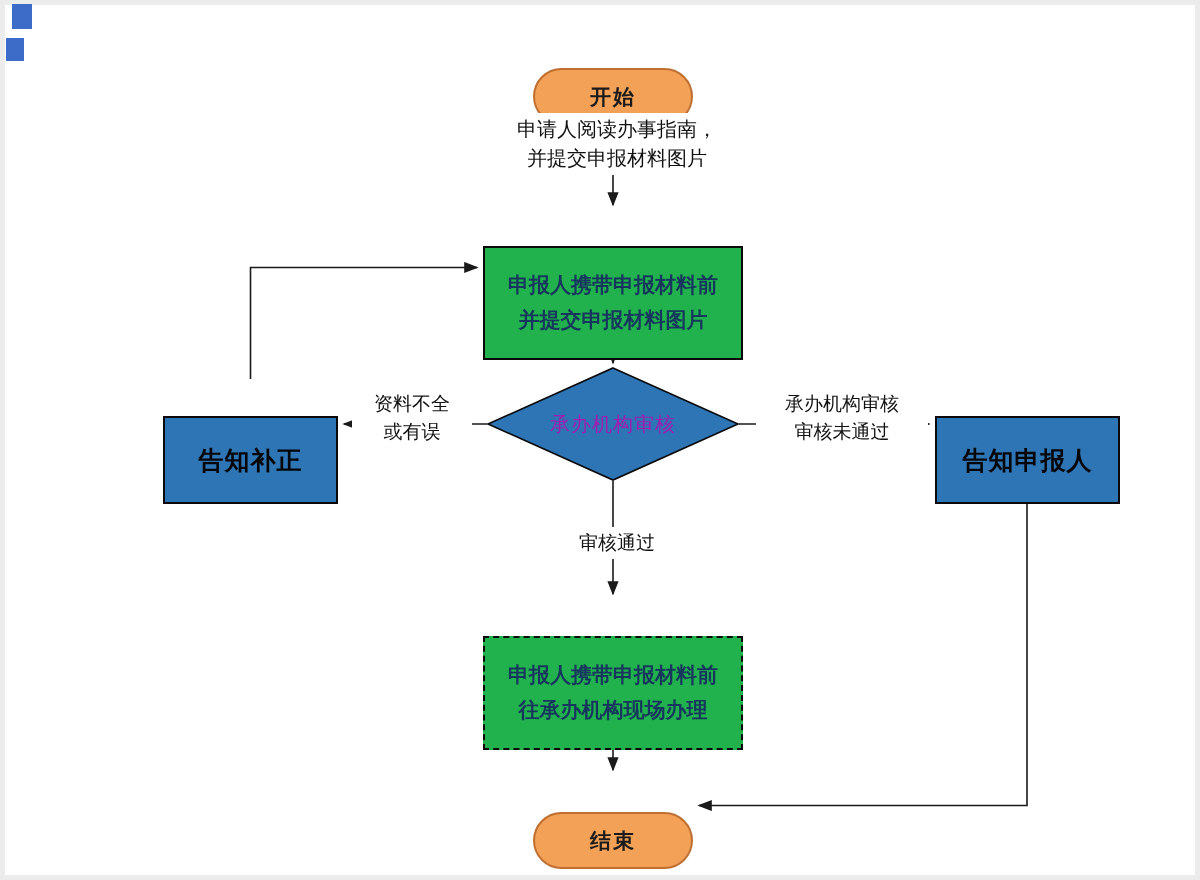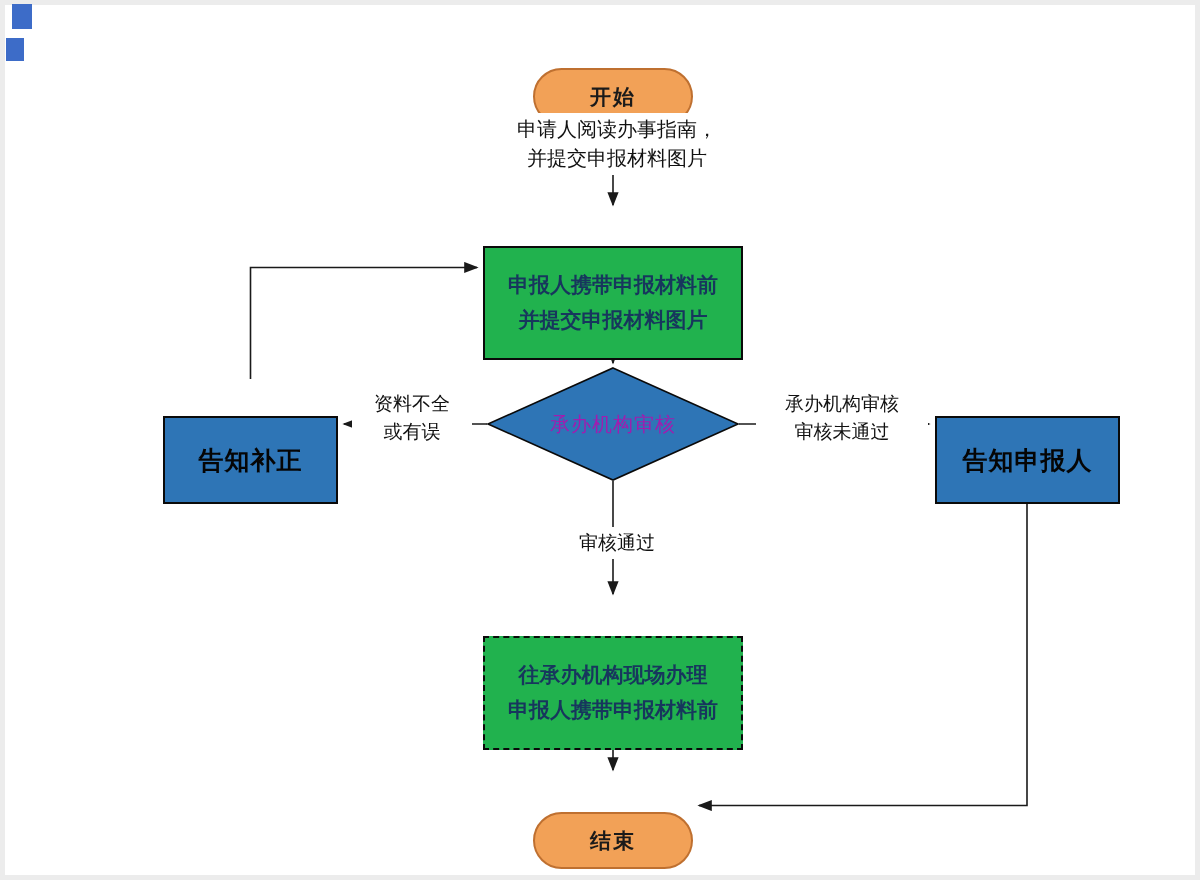--- a/index.html
+++ b/index.html
@@ -160,22 +160,22 @@
 
   <div class="node notify" id="n-notify-correction">
     <span>告知补正</span>
   </div>
 
   <div class="node notify" id="n-notify-applicant">
     <span>告知申报人</span>
   </div>
 
   <div class="node process dashed" id="n-onsite">
+    <div>申报人携带申报材料前</div>
     <div>往承办机构现场办理</div>
-    <div>申报人携带申报材料前</div>
   </div>
 
   <div class="node terminal" id="n-end">
     <span>结束</span>
   </div>
 
   <div class="edge-label" id="e-start-input-label">
     <div>申请人阅读办事指南，</div>
     <div>并提交申报材料图片</div>
   </div>

